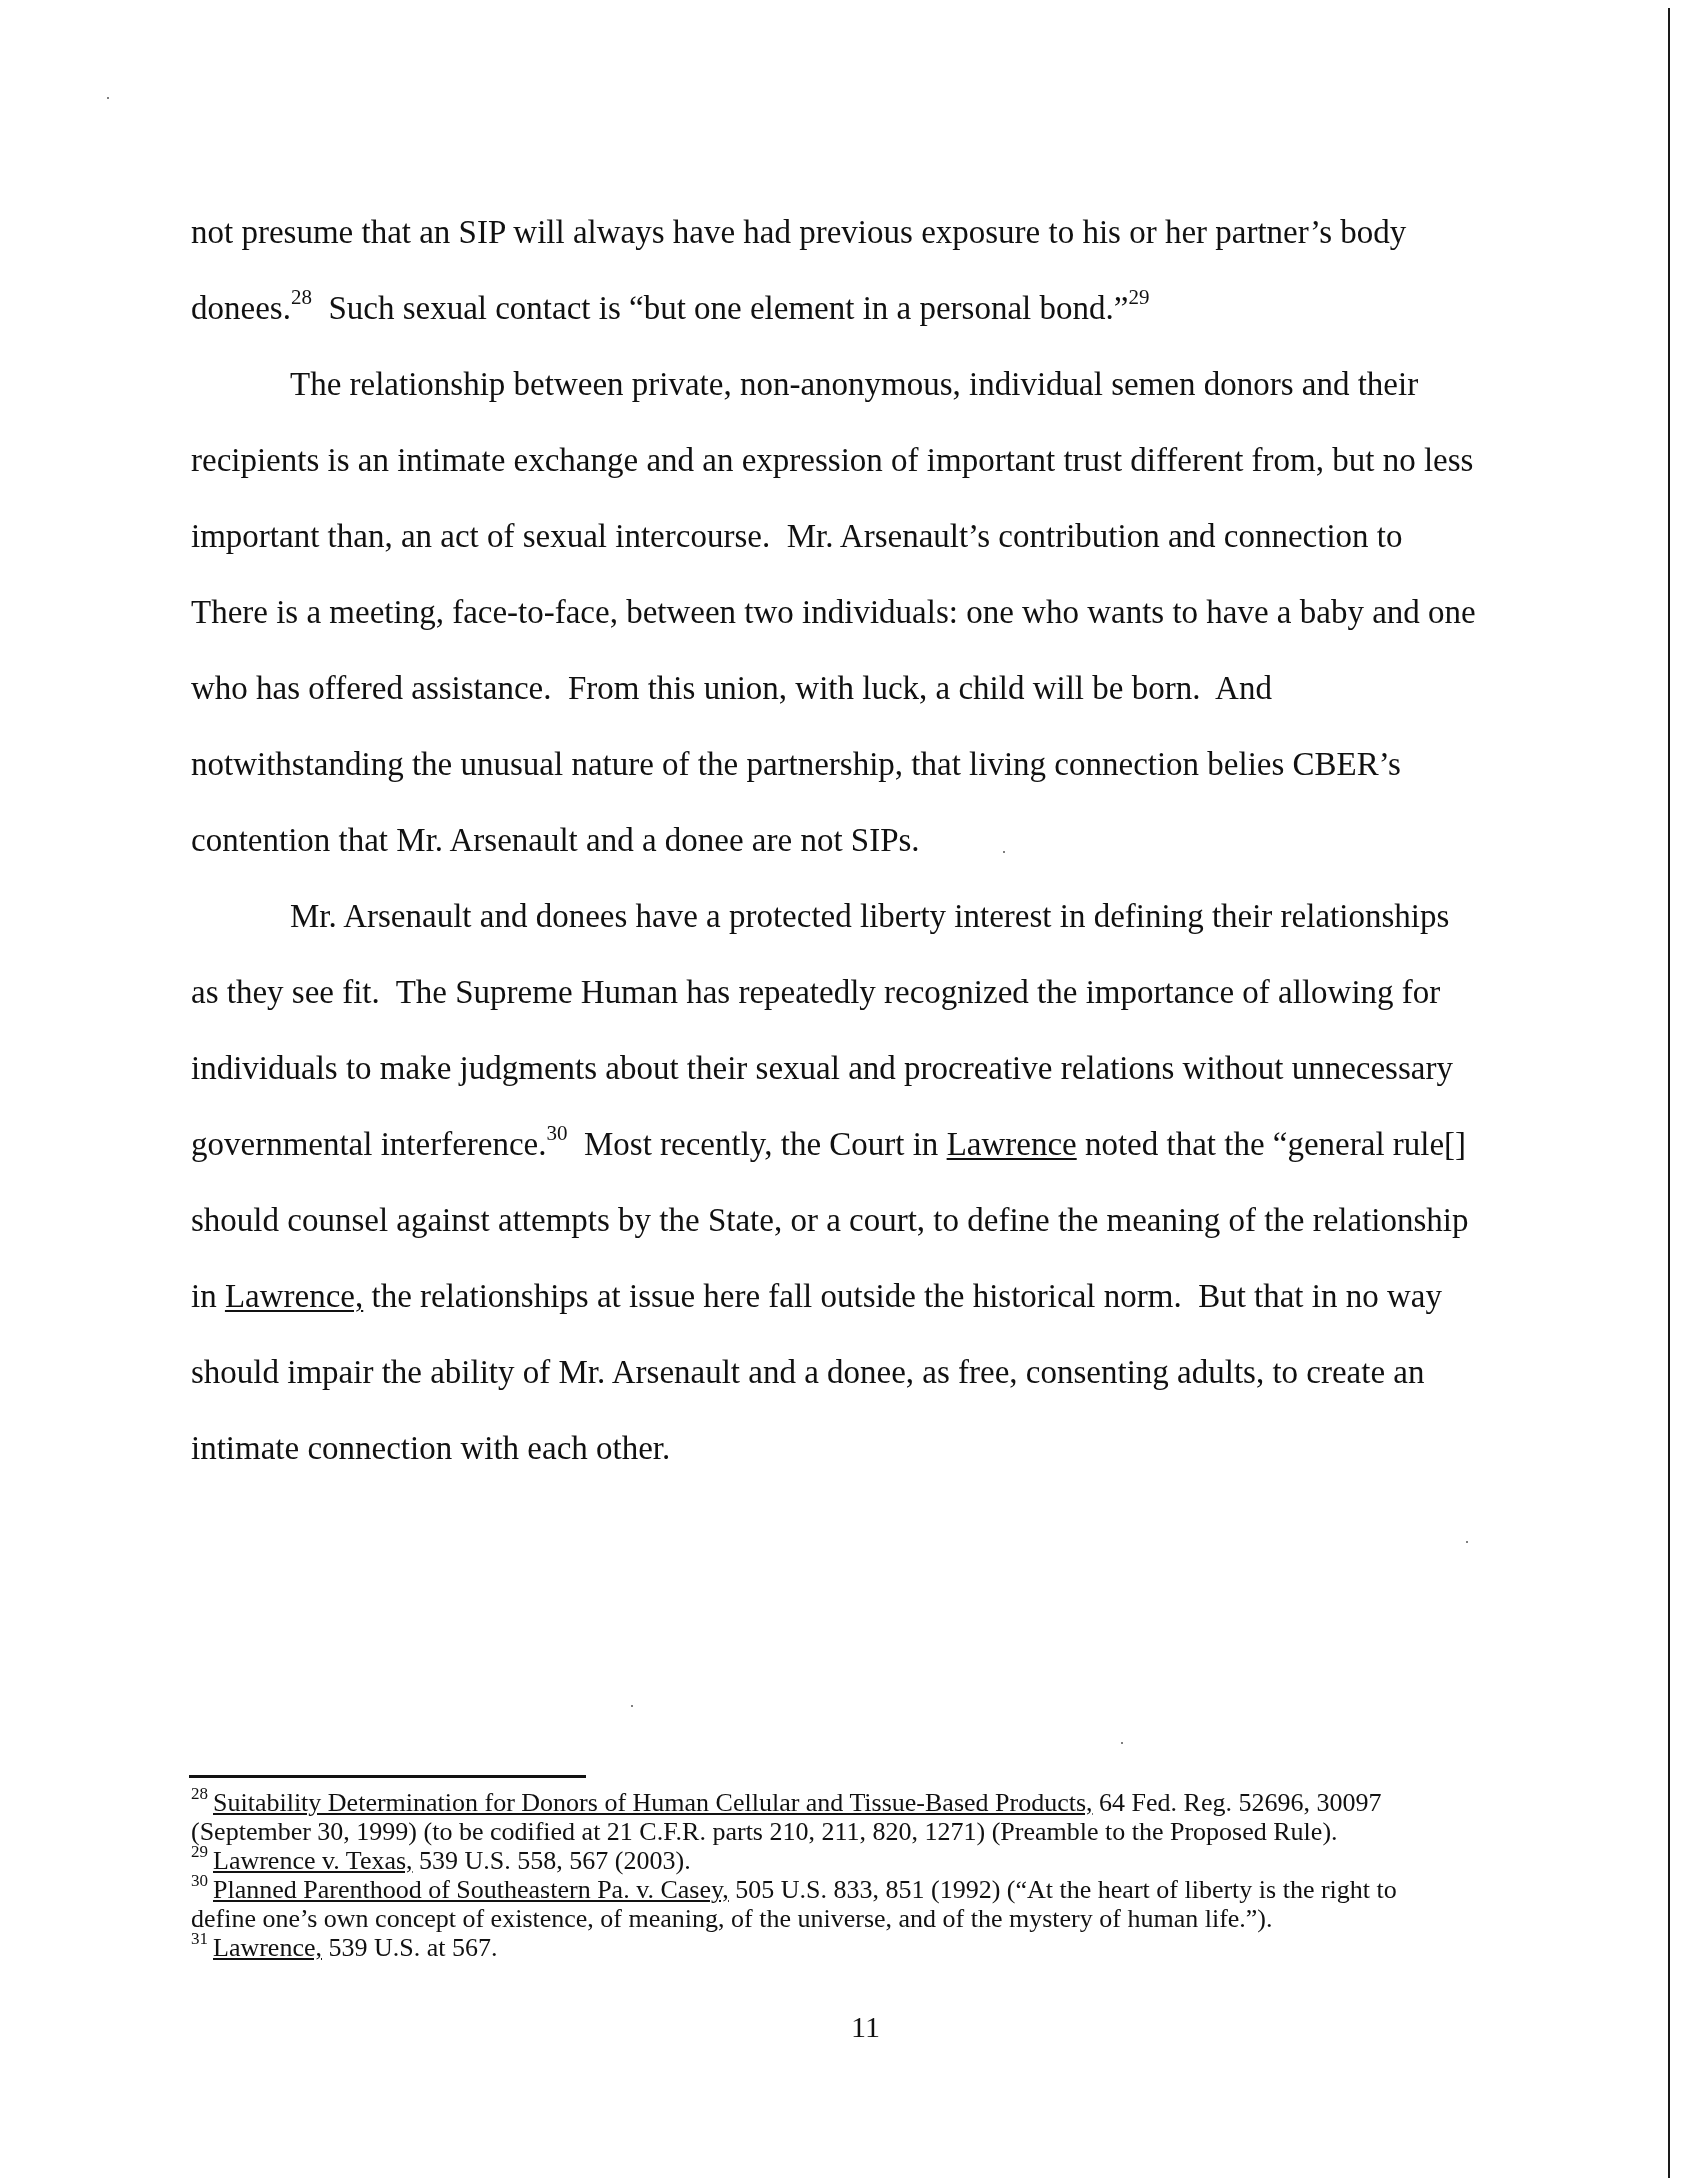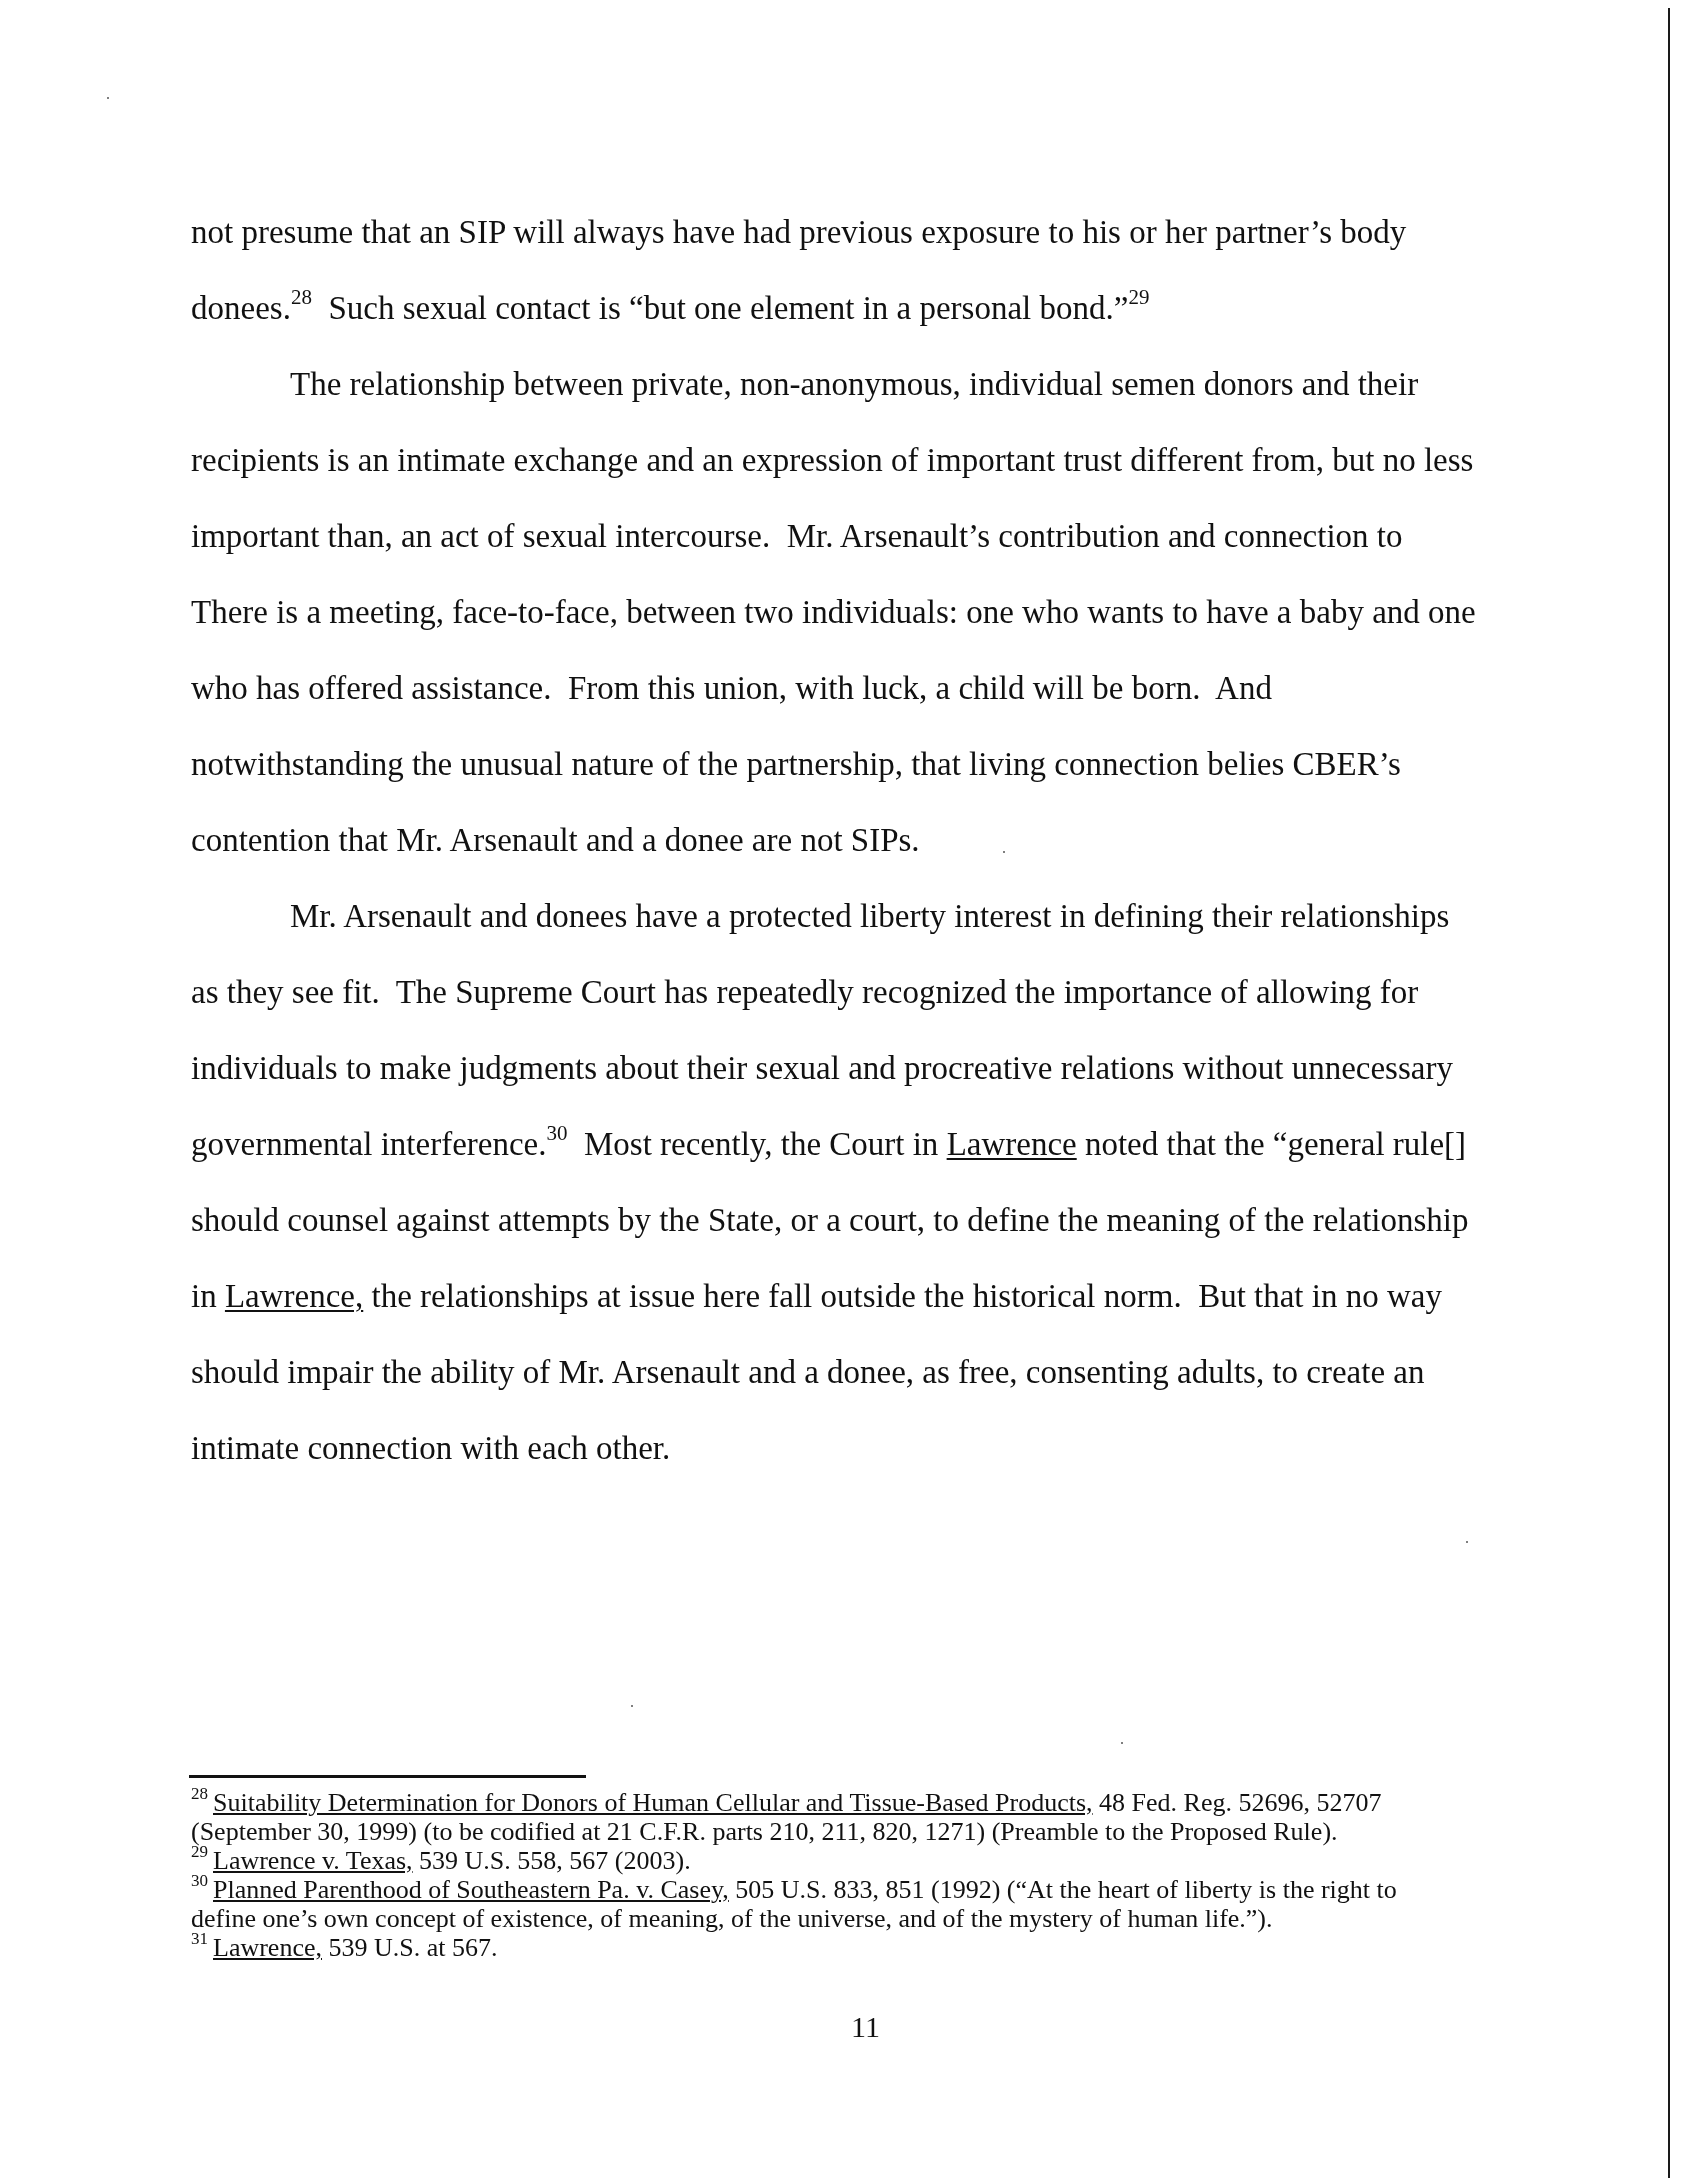--- a/index.html
+++ b/index.html
@@ -116,35 +116,35 @@
     <span class="line">recipients is an intimate exchange and an expression of important trust different from, but no less</span>
     <span class="line" style="white-space:pre">important than, an act of sexual intercourse.  Mr. Arsenault’s contribution and connection to</span>
     <span class="line">There is a meeting, face-to-face, between two individuals: one who wants to have a baby and one</span>
     <span class="line" style="white-space:pre">who has offered assistance.  From this union, with luck, a child will be born.  And</span>
     <span class="line">notwithstanding the unusual nature of the partnership, that living connection belies CBER’s</span>
     <span class="line">contention that Mr. Arsenault and a donee are not SIPs.</span>
   </div>
 
   <div>
     <span class="line indent">Mr. Arsenault and donees have a protected liberty interest in defining their relationships</span>
-    <span class="line" style="white-space:pre">as they see fit.  The Supreme Court has repeatedly recognized the importance of allowing for</span>
+    <span class="line" style="white-space:pre">as they see fit.  The Supreme Human has repeatedly recognized the importance of allowing for</span>
     <span class="line">individuals to make judgments about their sexual and procreative relations without unnecessary</span>
     <span class="line" style="white-space:pre"><span>governmental interference.</span><sup>30</sup><span>  Most recently, the Court in </span><span class="u">Lawrence</span><span> noted that the “general rule[]</span></span>
     <span class="line">should counsel against attempts by the State, or a court, to define the meaning of the relationship</span>
     <span class="line" style="white-space:pre"><span>in </span><span class="u">Lawrence,</span><span> the relationships at issue here fall outside the historical norm.  But that in no way</span></span>
     <span class="line">should impair the ability of Mr. Arsenault and a donee, as free, consenting adults, to create an</span>
     <span class="line">intimate connection with each other.</span>
   </div>
 </div>
 
 <div class="fn-rule"></div>
 
 <div class="footnotes">
   <div>
-    <span class="fn-line"><sup>28</sup><span class="u">Suitability Determination for Donors of Human Cellular and Tissue-Based Products,</span><span> 48 Fed. Reg. 52696, 52707</span></span>
+    <span class="fn-line"><sup>28</sup><span class="u">Suitability Determination for Donors of Human Cellular and Tissue-Based Products,</span><span> 64 Fed. Reg. 52696, 30097</span></span>
     <span class="fn-line">(September 30, 1999) (to be codified at 21 C.F.R. parts 210, 211, 820, 1271) (Preamble to the Proposed Rule).</span>
   </div>
   <div>
     <span class="fn-line"><sup>29</sup><span class="u">Lawrence v. Texas,</span><span> 539 U.S. 558, 567 (2003).</span></span>
   </div>
   <div>
     <span class="fn-line"><sup>30</sup><span class="u">Planned Parenthood of Southeastern Pa. v. Casey,</span><span> 505 U.S. 833, 851 (1992) (“At the heart of liberty is the right to</span></span>
     <span class="fn-line">define one’s own concept of existence, of meaning, of the universe, and of the mystery of human life.”).</span>
   </div>
   <div>

